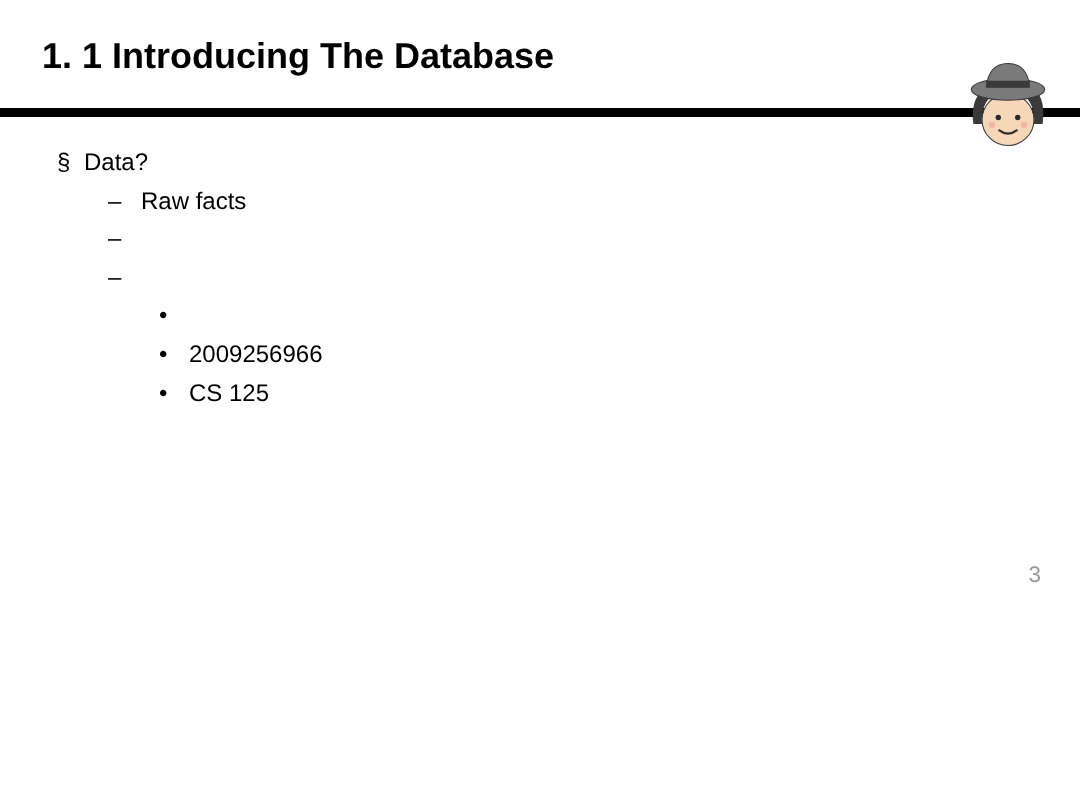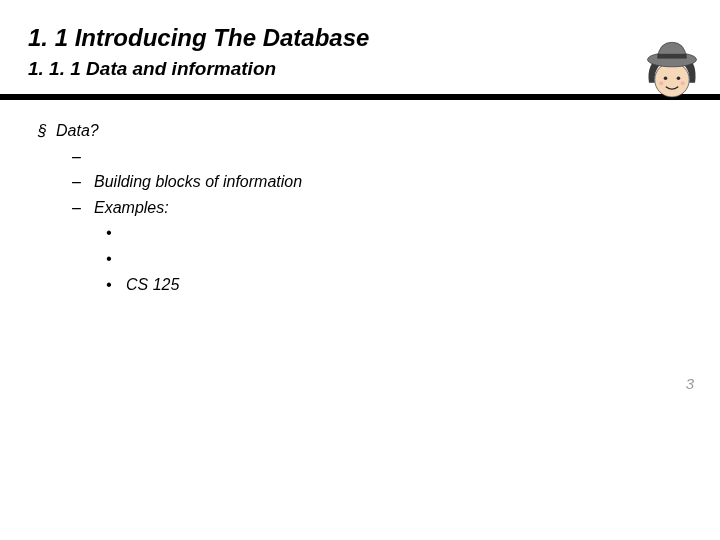--- a/index.html
+++ b/index.html
@@ -1,17 +1,17 @@
 <!DOCTYPE html>
 <html><head>
 <meta charset="utf-8">
 <style>
   * { margin: 0; padding: 0; box-sizing: border-box; }
   html, body { width: 720px; height: 540px; font-family: Arial, Helvetica, sans-serif; background: #fff; color: #000; }
-  .slide { position: relative; width: 720px; height: 408px; font-style: italic; }
+  .slide { position: relative; width: 720px; height: 408px; }
   .header { padding: 24px 28px 8px 28px; }
   .title { font-size: 24px; font-weight: bold; margin-bottom: 6px; }
   .subtitle { font-size: 19px; font-weight: bold; }
   .divider { height: 6px; background: #000; margin-top: 6px; }
   .avatar {
     position: absolute;
     top: 38px; right: 12px;
     width: 72px; height: 72px;
   }
   .avatar svg { width: 100%; height: 100%; }
@@ -24,21 +24,20 @@
   .l3 .bullet { width: 20px; flex: 0 0 20px; }
   .pagenum { position: absolute; bottom: 16px; right: 26px; font-size: 15px; color: #9a9a9a; }
 </style>
 </head>
 <body>
 
 <div class="slide">
 
   <div class="header">
     <div class="title">1. 1 Introducing The Database</div>
-    <div class="subtitle">1. 1. 1 Data and information</div>
   </div>
 
   <div class="divider"></div>
 
   <div class="avatar" aria-label="cartoon-person-with-hat">
     <svg viewBox="0 0 100 100">
 
       <path d="M18 62 Q14 36 34 24 Q50 14 68 24 Q86 34 82 62 L74 62 Q76 42 60 32 Q50 27 40 32 Q24 42 26 62 Z" fill="#3a3a3a"></path>
 
       <circle cx="50" cy="58" r="24" fill="#f6d7b8" stroke="#3a3a3a" stroke-width="1"></circle>
@@ -59,34 +58,34 @@
     </svg>
   </div>
 
   <div class="content">
     <div class="l1">
       <span class="bullet">§</span>
       <span>Data?</span>
     </div>
     <div class="l2">
       <span class="bullet">–</span>
+      <span>Raw facts</span>
     </div>
     <div class="l2">
       <span class="bullet">–</span>
-      <span>Building blocks of information</span>
     </div>
     <div class="l2">
       <span class="bullet">–</span>
-      <span>Examples:</span>
     </div>
     <div class="l3">
       <span class="bullet">•</span>
     </div>
     <div class="l3">
       <span class="bullet">•</span>
+      <span>2009256966</span>
     </div>
     <div class="l3">
       <span class="bullet">•</span>
       <span>CS 125</span>
     </div>
   </div>
 
   <div class="pagenum">3</div>
 </div>
 

